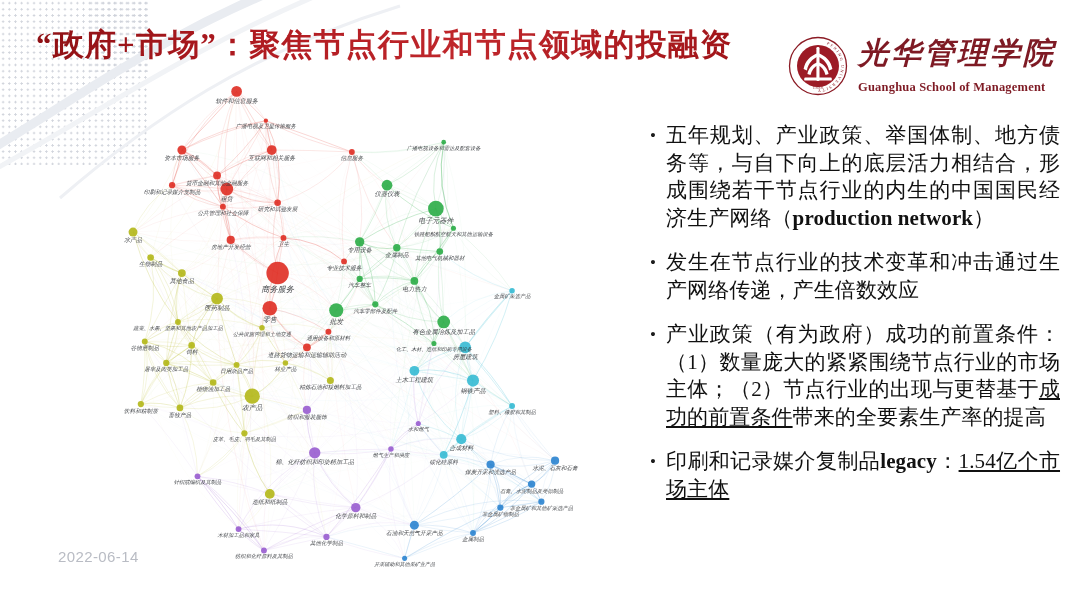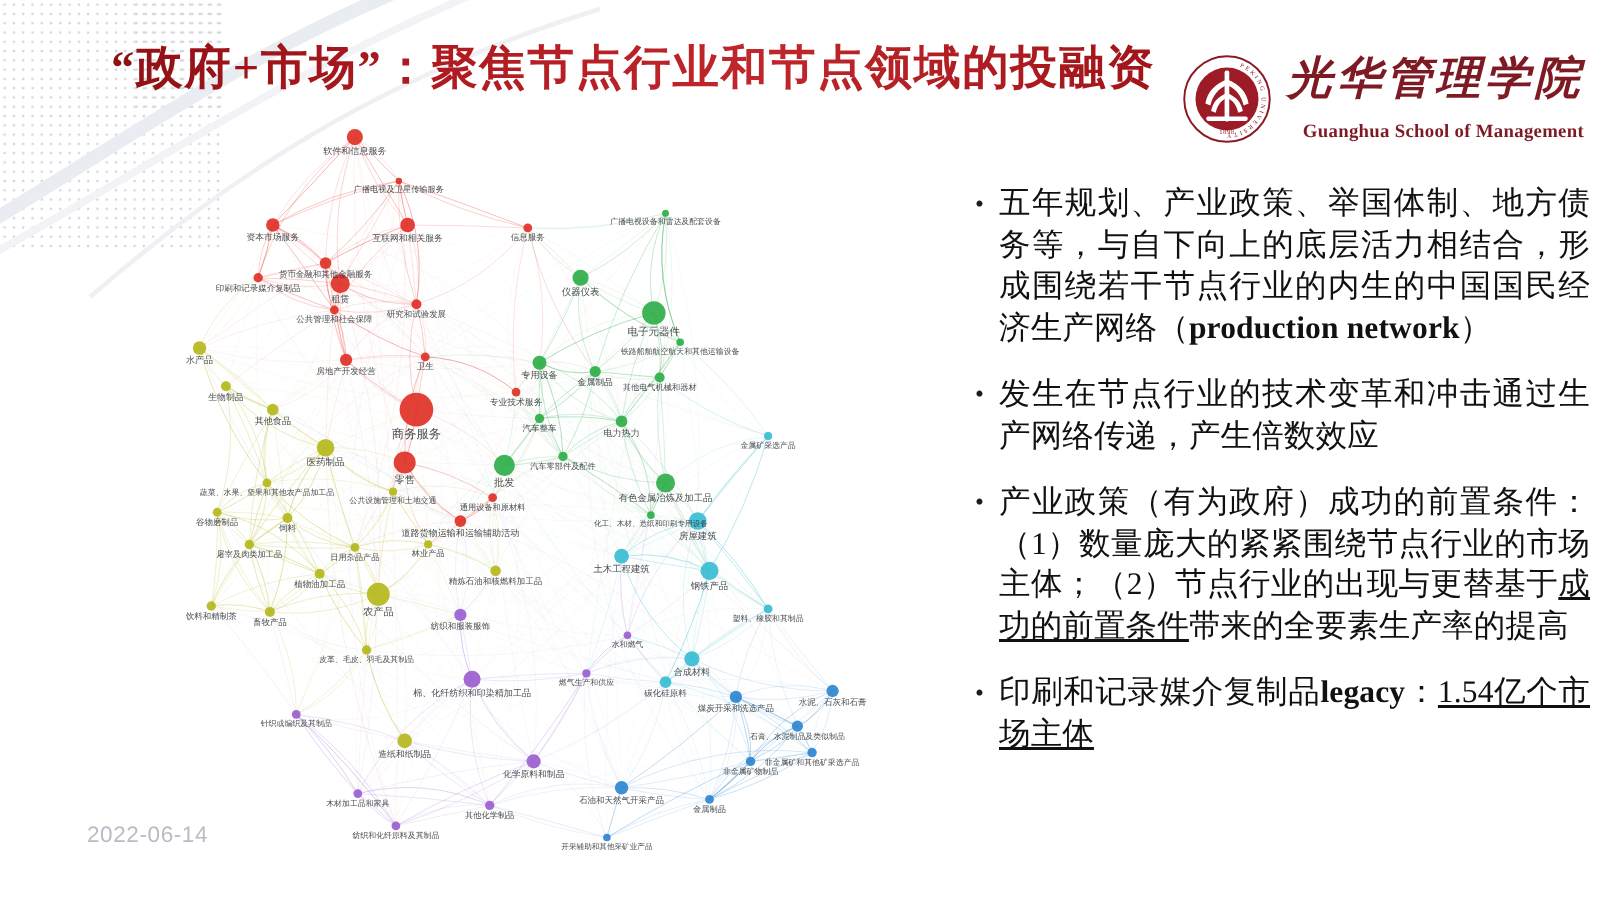--- a/index.html
+++ b/index.html
@@ -36,27 +36,26 @@
     position: absolute; left: 36px; top: 24px;
     font-family: "Liberation Serif", "DejaVu Serif", serif;
     font-size: 31px; font-weight: bold;
     letter-spacing: 1.2px;
     color: #a8151c;
     background: linear-gradient(100deg,#8e1014 0%,#ae1a20 30%,#c0272c 62%,#a01419 100%);
     -webkit-background-clip: text; background-clip: text;
     -webkit-text-fill-color: transparent;
     white-space: nowrap;
     text-shadow: 0 0 0 rgba(0,0,0,0);
-    margin-left: 38px;
   }
 
   
   #logo { position: absolute; right: 24px; top: 36px; display: flex; align-items: center; gap: 10px; }
   #logo .seal { flex: 0 0 auto; }
-  #logo .wordmark { display: flex; flex-direction: column; align-items: flex-end; }
+  #logo .wordmark { display: flex; flex-direction: column; align-items: flex-start; }
   #logo .cn {
     font-family: "Liberation Serif","DejaVu Serif",serif;
     font-size: 30px; font-weight: bold; color: #7e1a24;
     letter-spacing: 3px; line-height: 1.05;
     font-style: italic;
   }
   #logo .en {
     font-family: "Liberation Serif","DejaVu Serif",serif;
     font-size: 12.5px; font-weight: bold; color: #7e1a24;
     letter-spacing: .2px; margin-top: 12px;
@@ -75,21 +74,21 @@
     flex: 1 1 auto;
     font-family: "Liberation Serif","DejaVu Serif",serif;
     font-size: 21px; line-height: 27.5px;
     color: #111111; text-align: justify;
     letter-spacing: .1px;
   }
   .bullet .btext u { text-decoration: underline; text-underline-offset: 1.5px; }
   .bullet .btext .en { font-family: "Liberation Serif","DejaVu Serif",serif; font-weight: bold; }
 
   
-  #graph { position: absolute; left: 52px; top: 66px; width: 588px; height: 508px; }
+  #graph { position: absolute; left: 52px; top: 66px; width: 588px; height: 508px; font-style: italic; }
   #graph svg { display: block; }
 
   
   #datestamp {
     position: absolute; left: 58px; top: 548px;
     font-family: "Liberation Sans","DejaVu Sans",sans-serif;
     font-size: 15px; color: #b9bcc4; letter-spacing: .4px;
   }
 </style>
 </head>

